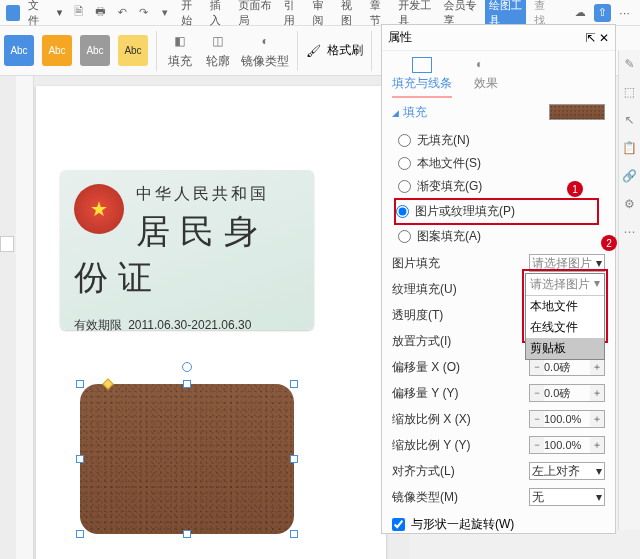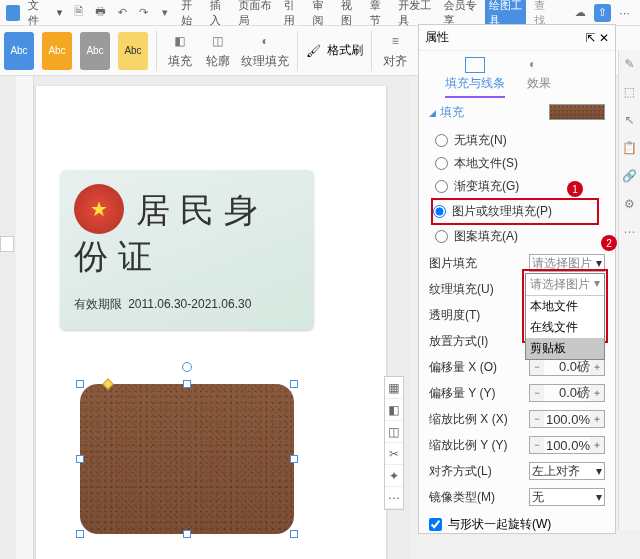--- a/index.html
+++ b/index.html
@@ -9,21 +9,21 @@
 .menubar { height: 26px; background: #fafafa; display: flex; align-items: center; padding: 0 6px; gap: 4px; border-bottom: 1px solid #e0e0e0; }
 .menubar .logo { width: 16px; height: 16px; background: #4a90e2; border-radius: 2px; }
 .menubar .icon { width: 20px; height: 20px; display: flex; align-items: center; justify-content: center; color: #666; cursor: pointer; }
 .menubar span { color: #555; padding: 0 4px; cursor: pointer; font-size: 11px; }
 .menubar .active { background: #4a90e2; color: #fff; padding: 2px 4px; }
 .menubar .search { color: #999; }
 .menubar .share { width: 20px; height: 18px; background: #4a90e2; border-radius: 3px; color: #fff; display: flex; align-items: center; justify-content: center; }
 
 
 .ribbon { height: 50px; background: #fafafa; display: flex; align-items: center; padding: 0 4px; gap: 8px; border-bottom: 1px solid #ddd; }
-.swatch { width: 30px; height: 38px; border-radius: 3px; display: flex; align-items: center; justify-content: center; font-size: 10px; color: #fff; cursor: pointer; }
+.swatch { width: 30px; height: 31px; border-radius: 3px; display: flex; align-items: center; justify-content: center; font-size: 10px; color: #fff; cursor: pointer; }
 .sw-blue { background: #4a90e2; } .sw-orange { background: #f5a623; } .sw-gray { background: #9b9b9b; } .sw-yellow { background: #f8d568; color: #333; }
 .rgroup { display: flex; flex-direction: column; align-items: center; font-size: 10px; color: #555; gap: 2px; }
 .rgroup .ic { width: 30px; height: 20px; display: flex; align-items: center; justify-content: center; color: #777; }
 .rrow { display: flex; gap: 6px; align-items: center; }
 .vsep { width: 1px; height: 40px; background: #ddd; }
 
 
 .canvas-wrap { position: absolute; top: 76px; left: 0; width: 410px; height: 483px; background: #ededed; }
 .page { position: absolute; top: 10px; left: 36px; width: 350px; height: 520px; background: #fff; box-shadow: 0 1px 3px rgba(0,0,0,.2); }
 .card { position: absolute; top: 84px; left: 24px; width: 254px; height: 160px; background: linear-gradient(160deg, #e8f0ee 0%, #d6e8e0 100%); border-radius: 6px; padding: 14px; box-shadow: 0 1px 2px rgba(0,0,0,.2); }
@@ -47,45 +47,45 @@
 .rot{position:absolute;top:-22px;left:50%;margin-left:-5px;width:10px;height:10px;border:1px solid #4a90e2;border-radius:50%;background:#fff;}
 .yd{position:absolute;top:-4px;left:24px;width:8px;height:8px;background:#f8d568;border:1px solid #d4a815;transform:rotate(45deg);}
 
 .ruler-v { position:absolute; top:0; left:16px; width:18px; height:100%; background:#f7f7f7; border-right:1px solid #ddd; }
 .paste-ic{position:absolute;left:0;top:160px;width:14px;height:16px;background:#fff;border:1px solid #ccc;}
 
 .mini-toolbar { position:absolute; right:6px; top:300px; width:20px; background:#fff; border:1px solid #ccc; }
 .mini-toolbar div{height:22px;border-bottom:1px solid #eee;display:flex;align-items:center;justify-content:center;color:#666;}
 
 
-.panel { position:absolute; top:24px; right:24px; width:198px; height:510px; background:#fcfcfc; border:1px solid #ccc; }
+.panel { position:absolute; top:24px; right:24px; width:235px; height:510px; background:#fcfcfc; border:1px solid #ccc; }
 .panel-hd { display:flex;align-items:center;justify-content:space-between;padding:4px 6px;border-bottom:1px solid #eee; }
 .panel-tabs { display:flex; gap:22px; padding:6px 10px 0; }
 .panel-tabs .tab{display:flex;flex-direction:column;align-items:center;font-size:11px;color:#888;padding-bottom:4px;cursor:pointer;}
-.panel-tabs .tab.active{color:#4a90e2;border-bottom:2px solid #8b5cf6;margin-left:16px;}
+.panel-tabs .tab.active{color:#4a90e2;border-bottom:2px solid #fca5a5;}
 .tab .tic{width:20px;height:16px;border:1.5px solid currentColor;margin-bottom:2px;}
 .tab .tic.fx{border:none;font-size:12px;}
 
 .sect-hd{padding:6px 10px;color:#4a90e2;font-size:11px;display:flex;align-items:flex-start;justify-content:space-between;}
 .sect-hd .tri{font-size:9px;margin-right:4px;}
 .swatch-tex{width:56px;height:16px;border:1px solid #999;background:
   radial-gradient(circle at 30% 40%, rgba(0,0,0,.2) 1px, transparent 1px),
   linear-gradient(#8a5a3e,#7c4e33);background-size:4px 4px,100% 100%;}
 .radios{padding:2px 16px;}
 .radios label{display:flex;align-items:center;gap:6px;padding:3px 0;font-size:11px;color:#333;cursor:pointer;}
 .radios input{margin:0;}
 .redbox{border:2px solid #d0021b;padding:1px 2px;margin-left:-4px;}
 .callout{position:absolute;width:16px;height:16px;background:#d0021b;border-radius:50%;color:#fff;font-size:10px;display:flex;align-items:center;justify-content:center;}
 
 .prop-row{display:flex;align-items:center;justify-content:space-between;padding:4px 10px;font-size:11px;color:#333;}
 .prop-row select,.prop-row .drop{border:1px solid #aaa;height:18px;font-size:11px;padding:0 2px;background:#fff;}
 .drop{width:76px;display:flex;align-items:center;justify-content:space-between;padding:0 4px;cursor:pointer;}
 .spin{display:flex;align-items:center;border:1px solid #aaa;height:18px;}
 .spin button{width:14px;height:16px;border:none;background:#f2f2f2;color:#555;font-size:10px;cursor:pointer;}
-.spin .val{width:46px;text-align:right;font-size:13px;}
+.spin .val{width:46px;text-align:left;font-size:11px;}
 
 .dd-open{position:absolute;right:10px;top:248px;width:80px;background:#fff;border:1px solid #888;z-index:5;}
 .dd-open .hdr{background:#fff;border-bottom:1px solid #ccc;padding:2px 4px;color:#888;display:flex;justify-content:space-between;}
 .dd-open .opt{padding:2px 4px;cursor:pointer;}
 .dd-open .opt.sel{background:#c8c8c8;}
 .redbox2{position:absolute;right:7px;top:244px;width:86px;height:74px;border:2px solid #d0021b;pointer-events:none;}
 
 .chk-row{padding:6px 10px;display:flex;align-items:center;gap:6px;font-size:11px;}
 
 
@@ -130,21 +130,21 @@
   <div class="rgroup">
       <div class="ic">◧</div>
       <span>填充</span>
     </div>
   <div class="rgroup">
       <div class="ic">◫</div>
       <span>轮廓</span>
     </div>
   <div class="rgroup">
       <div class="ic">◐</div>
-      <span>纹理填充</span>
+      <span>镜像类型</span>
     </div>
   <div class="vsep"></div>
   <div style="display:flex;flex-direction:column;gap:2px;">
     <div class="rrow">
         <span>🖌</span>
         <span>格式刷</span>
       </div>
   </div>
   <div class="vsep"></div>
   <div class="rgroup">
@@ -162,20 +162,21 @@
       </div>
   </div>
 </div>
 
 <div class="canvas-wrap">
   <div class="ruler-v"></div>
   <div class="paste-ic"></div>
   <div class="page">
     <div class="card">
       <div class="emblem">★</div>
+      <div class="title">中华人民共和国</div>
       <div class="subtitle">居民身份证</div>
       <div class="row"><span>有效期限</span>&nbsp;&nbsp;<span>2011.06.30-2021.06.30</span></div>
     </div>
     <div class="shape-sel">
       <div class="rot"></div>
       <div class="yd"></div>
       <div class="tex"></div>
       <div class="handle h-tl"></div>
         <div class="handle h-tm"></div>
         <div class="handle h-tr"></div>

